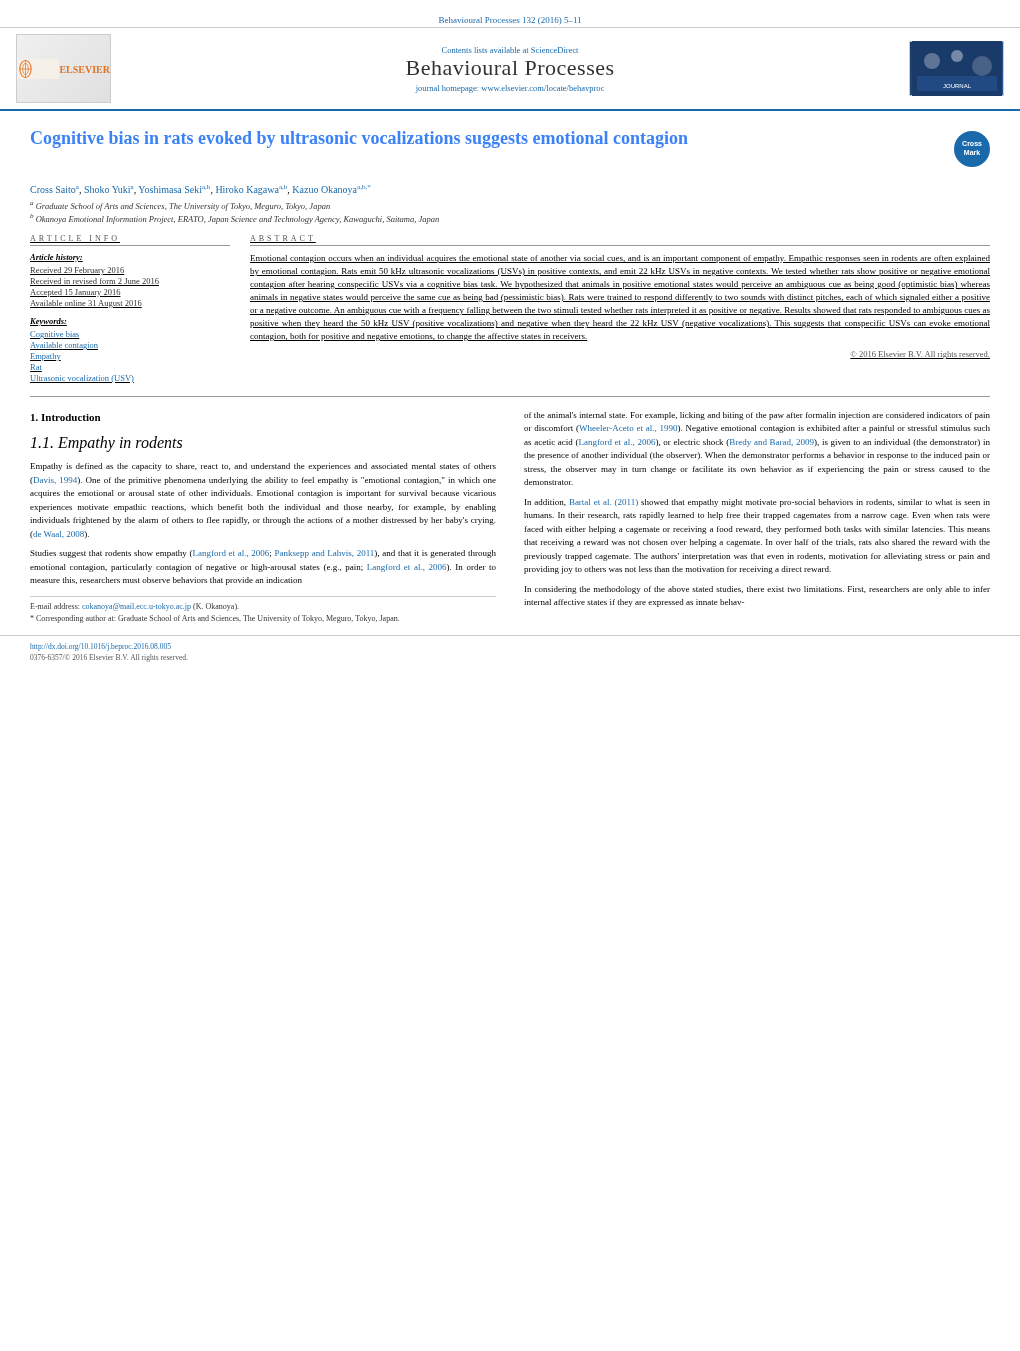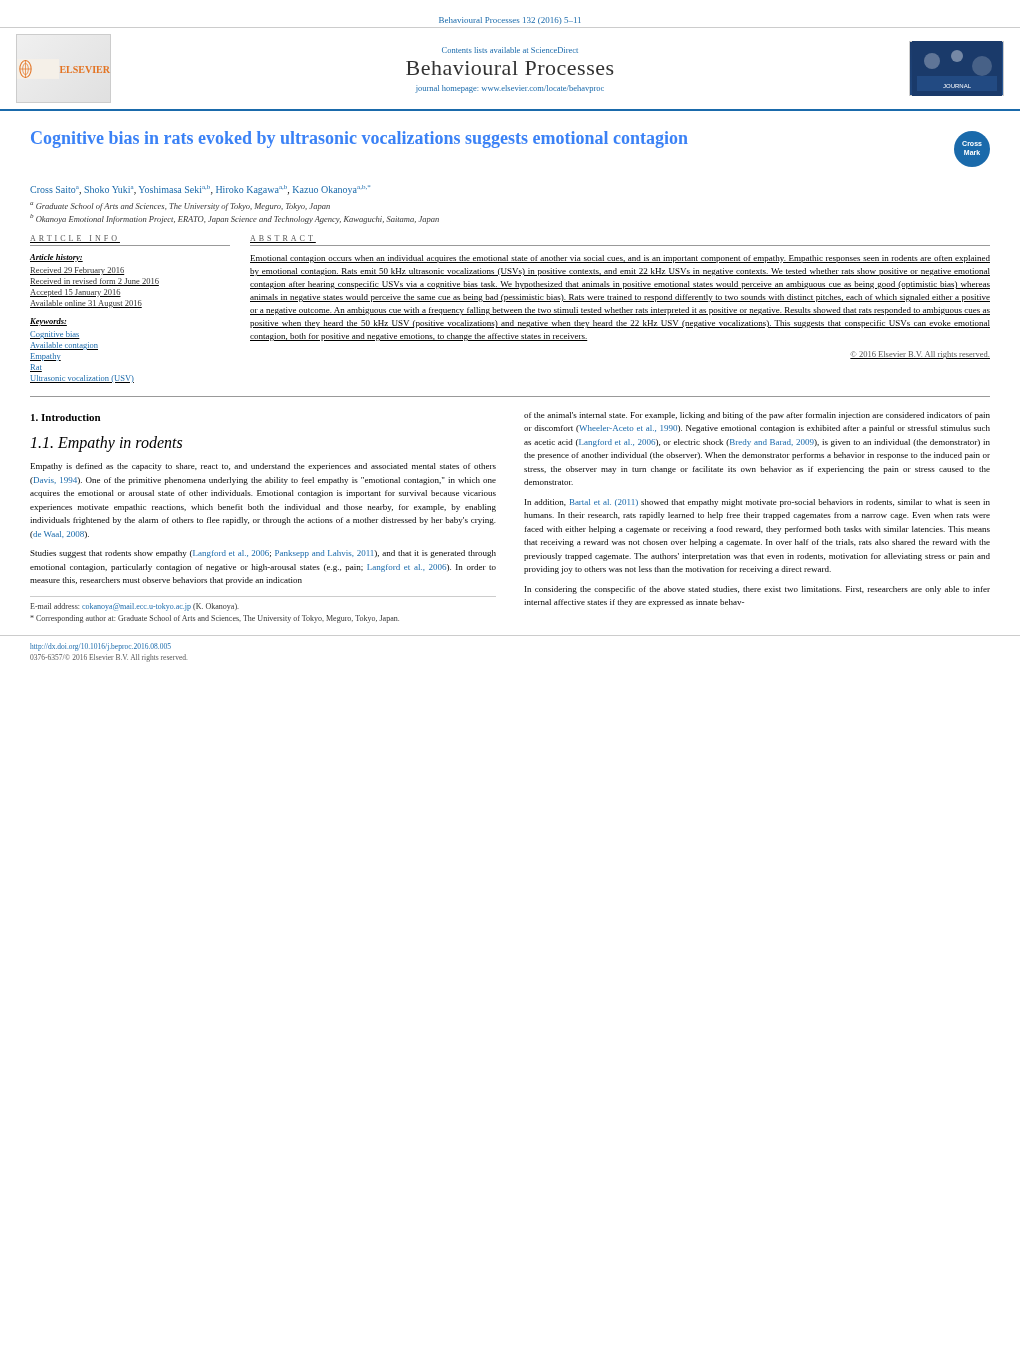--- a/index.html
+++ b/index.html
@@ -423,21 +423,21 @@
     <div class="body-col">
       <div class="body-para">
         of the animal's internal state. For example, licking and biting of the paw after formalin injection are considered indicators of pain or discomfort (<span class="cite-link">Wheeler-Aceto et al., 1990</span>). Negative emotional contagion is exhibited after a painful or stressful stimulus such as acetic acid (<span class="cite-link">Langford et al., 2006</span>), or electric shock (<span class="cite-link">Bredy and Barad, 2009</span>), is given to an individual (the demonstrator) in the presence of another individual (the observer). When the demonstrator performs a behavior in response to the induced pain or stress, the observer may in turn change or facilitate its own behavior as if experiencing the pain or stress caused to the demonstrator.
       </div>
 
       <div class="body-para">
         In addition, <span class="cite-link">Bartal et al. (2011)</span> showed that empathy might motivate pro-social behaviors in rodents, similar to what is seen in humans. In their research, rats rapidly learned to help free their trapped cagemates from a narrow cage. Even when rats were faced with either helping a cagemate or receiving a food reward, they performed both tasks with similar latencies. This means that receiving a reward was not chosen over helping a cagemate. In over half of the trials, rats also shared the reward with the previously trapped cagemate. The authors' interpretation was that even in rodents, motivation for alleviating stress or pain and providing joy to others was not less than the motivation for receiving a direct reward.
       </div>
 
       <div class="body-para">
-        In considering the conspecific of the above stated studies, there exist two limitations. First, researchers are only able to infer internal affective states if they are expressed as innate behav-
+        In considering the methodology of the above stated studies, there exist two limitations. First, researchers are only able to infer internal affective states if they are expressed as innate behav-
       </div>
     </div>
 
   </div>
 
 </div>
 
 <div class="article-footer">
   <div class="footer-note">
     <span class="doi-link">http://dx.doi.org/10.1016/j.beproc.2016.08.005</span>

